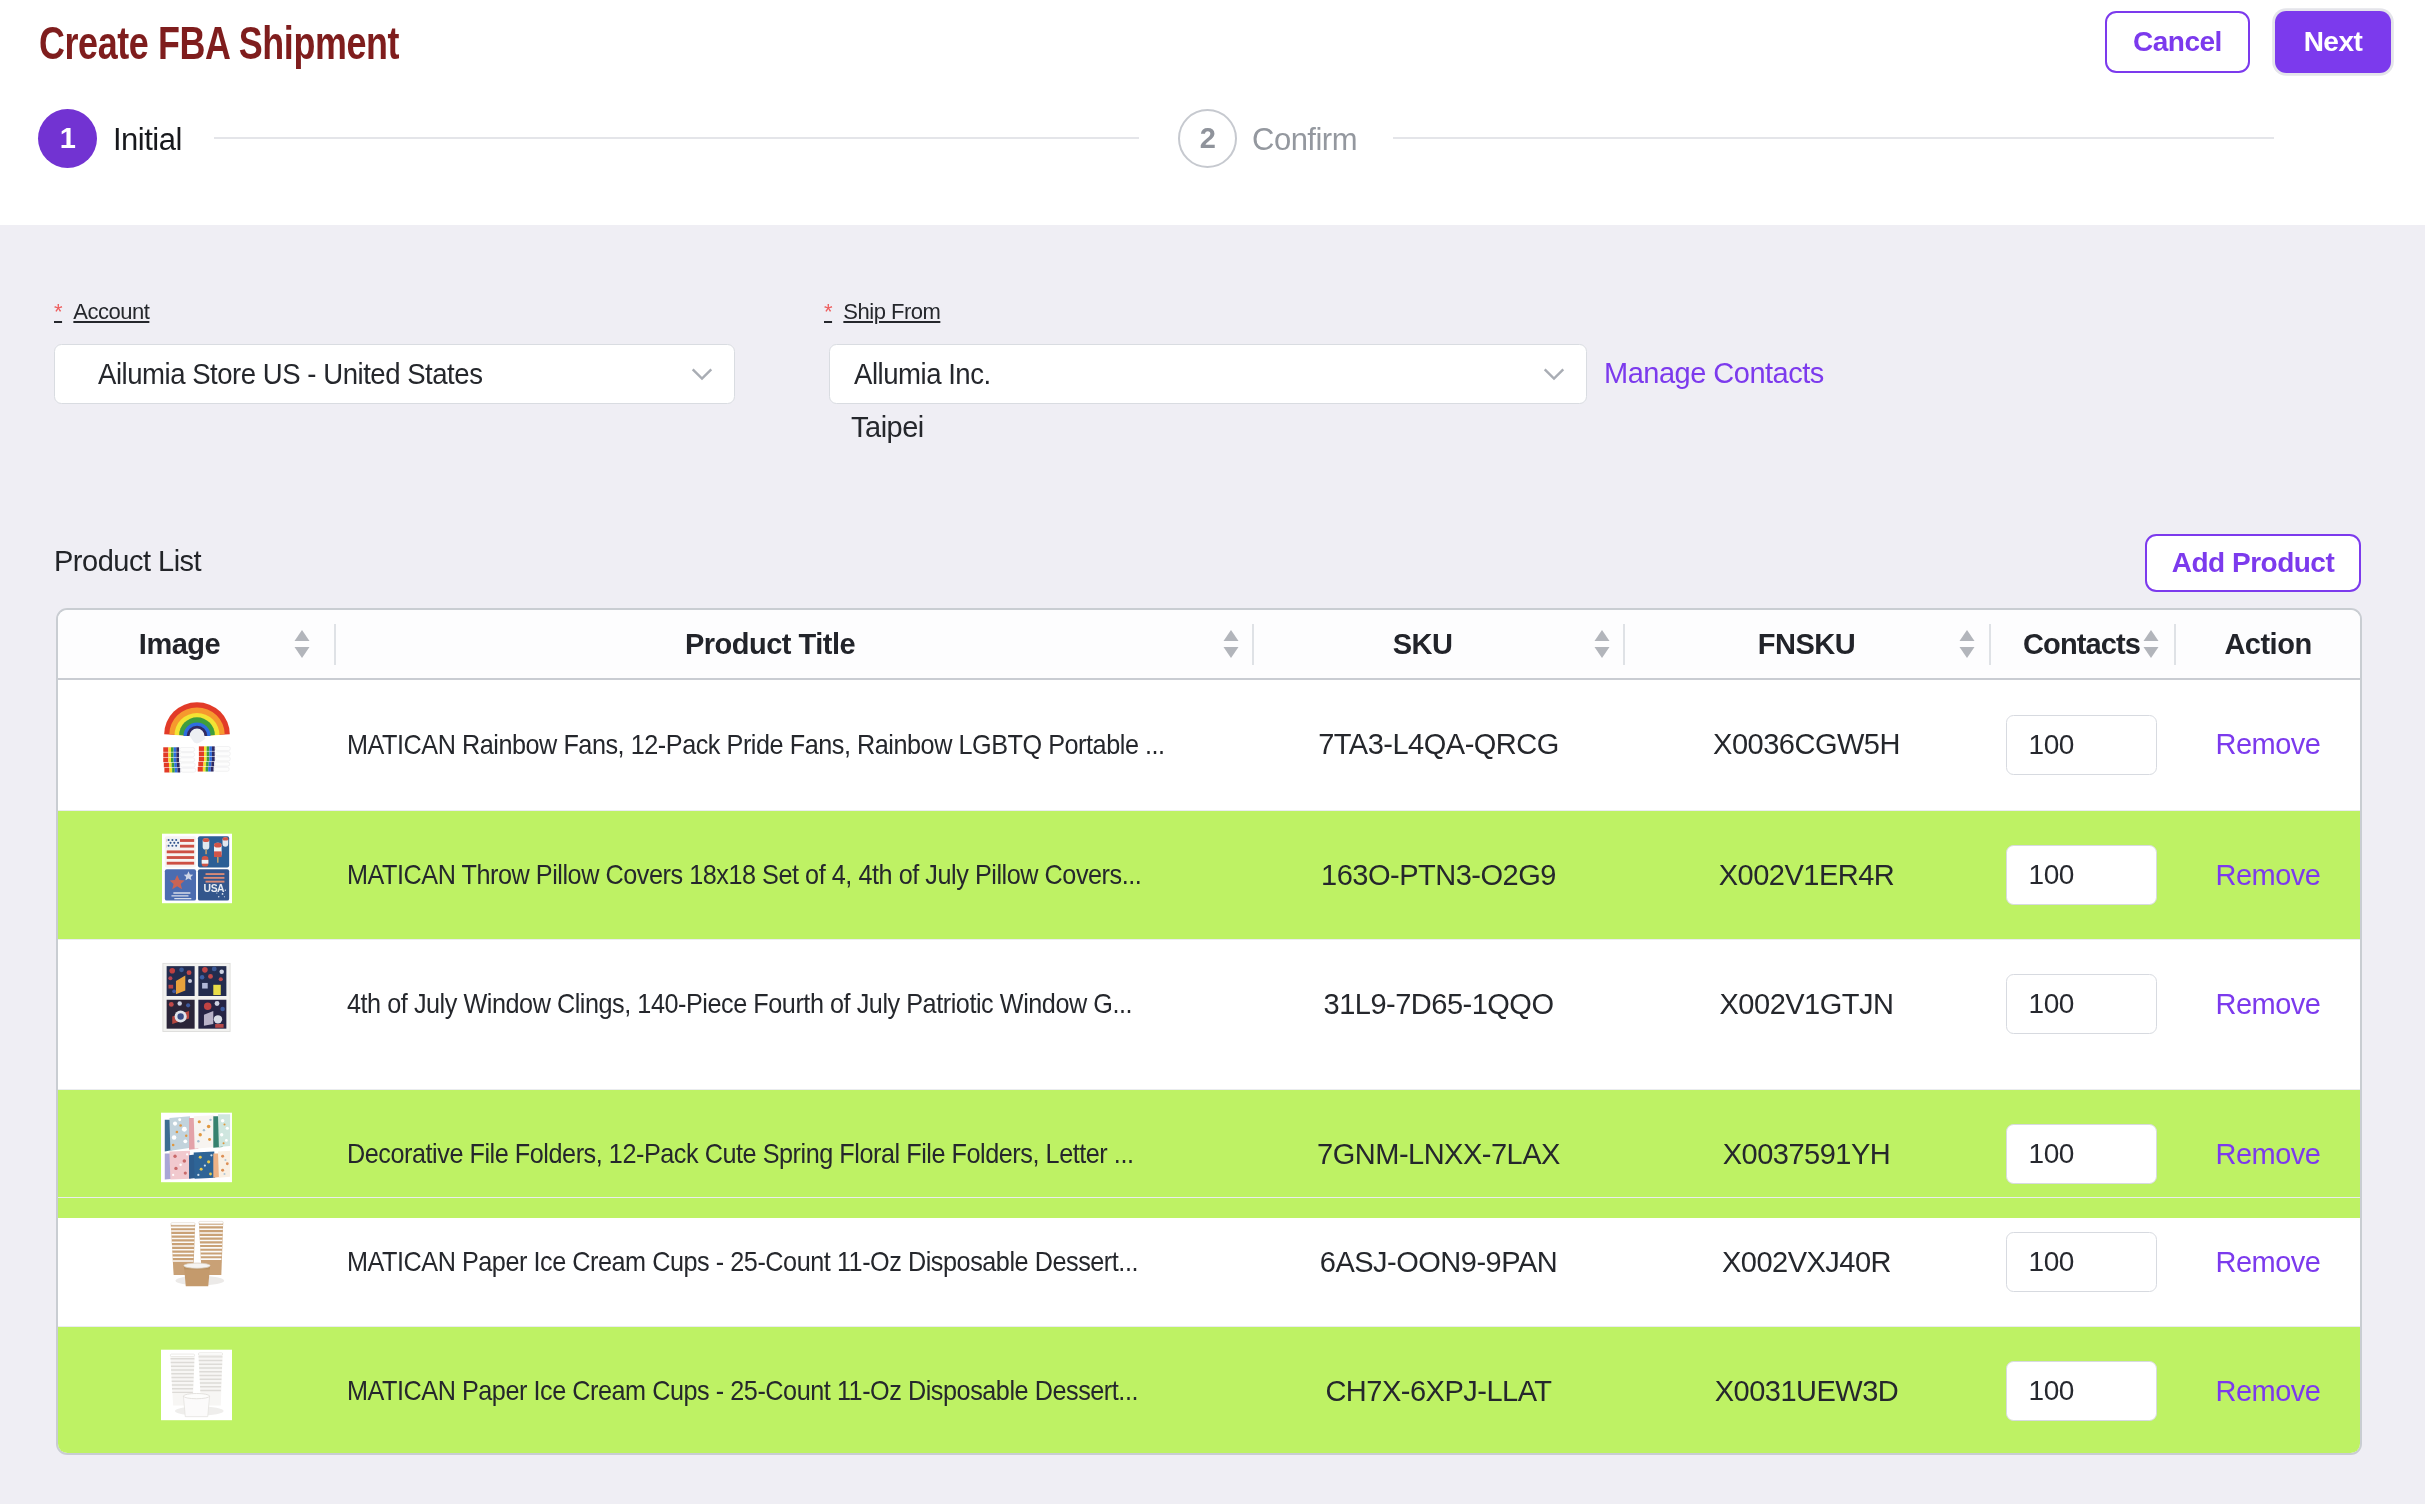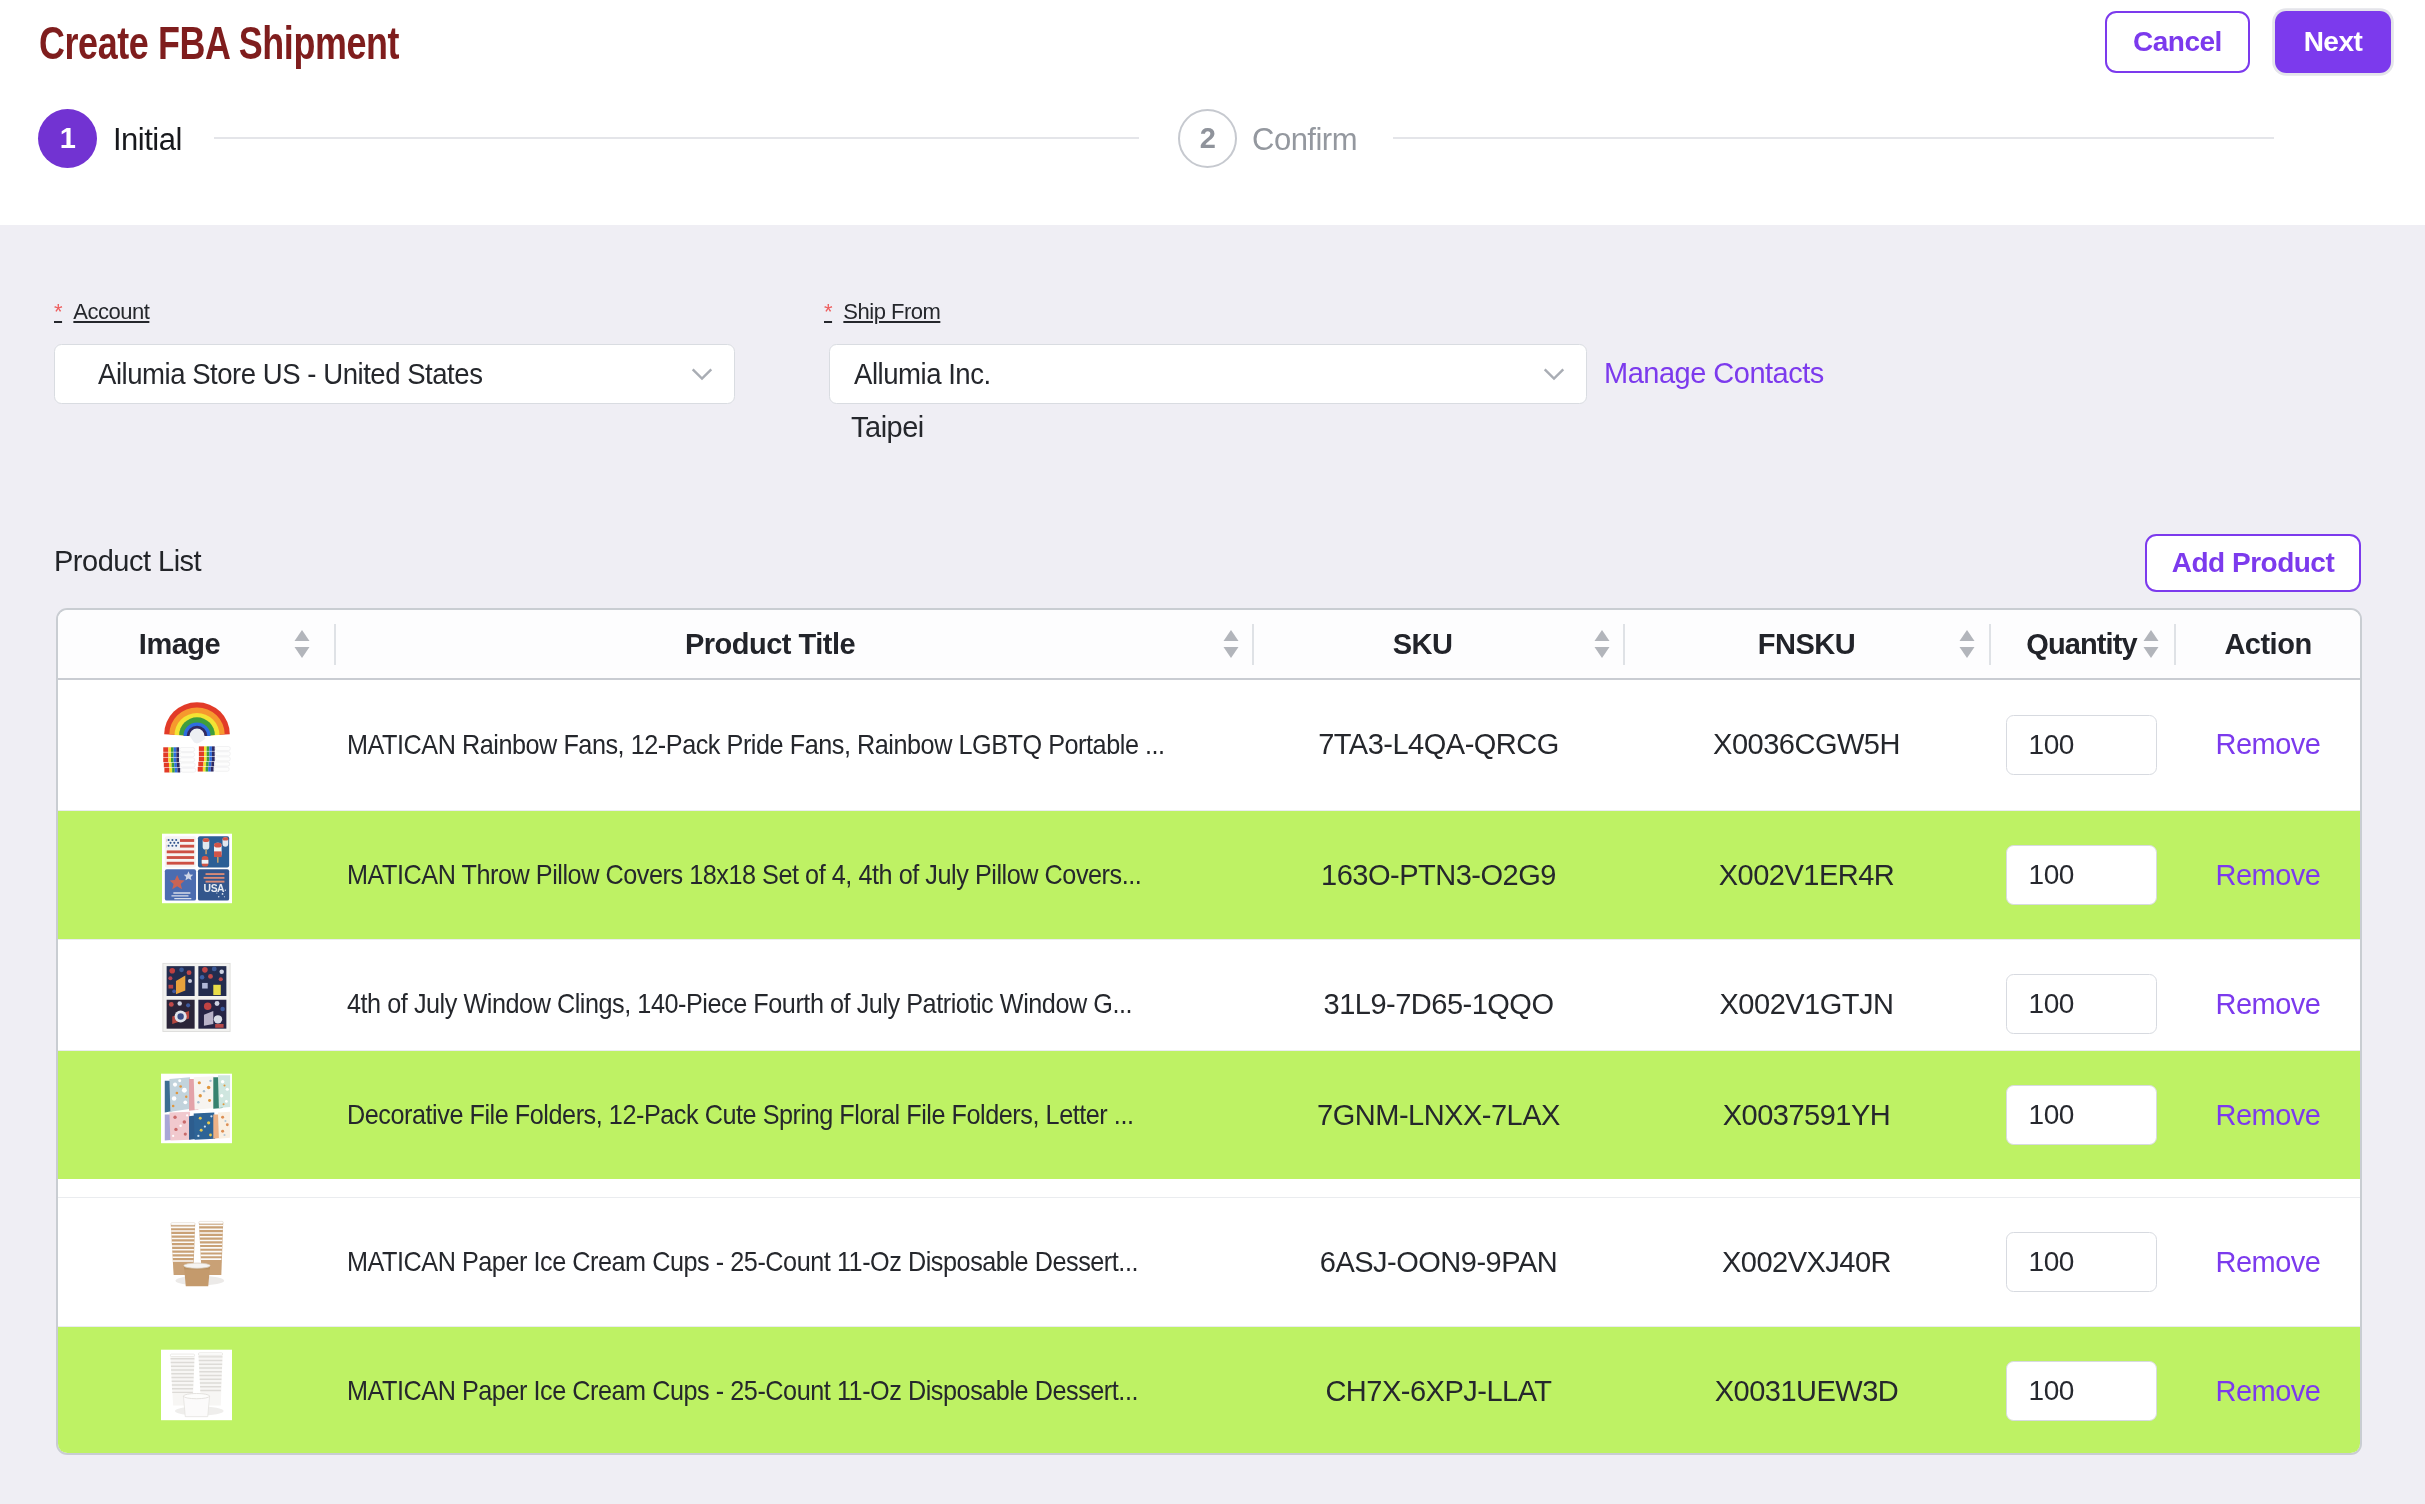--- a/index.html
+++ b/index.html
@@ -89,21 +89,21 @@
 <div class="taipei">Taipei</div>
 <div class="plist">Product List</div>
 <div class="btn btn-add">Add Product</div>
 <div class="tbl">
   <div class="thead">
     <div class="th" style="left:0;width:277px;padding-right:34px">Image</div>
     <div class="th" style="left:277px;width:918px;padding-right:48px">Product Title</div>
     <div class="th" style="left:1195px;width:371px;padding-right:32px">SKU</div>
     <div class="th" style="left:1566px;width:365px;">FNSKU</div>
     <div class="th" style="left:1931px;width:185px">
-        <span style="letter-spacing:-0.9px">Quantity</span>
+        <span style="letter-spacing:-0.9px">Contacts</span>
       </div>
     <div class="th" style="left:2117px;width:186px">Action</div>
     <svg class="caret" style="left:236px" viewBox="0 0 15 28">
         <path d="M7.5 0 L15 11 L0 11 Z" fill="#b2b5bb"></path>
         <path d="M7.5 28 L15 17 L0 17 Z" fill="#b2b5bb"></path>
       </svg>
     <svg class="caret" style="left:1165px" viewBox="0 0 15 28">
         <path d="M7.5 0 L15 11 L0 11 Z" fill="#b2b5bb"></path>
         <path d="M7.5 28 L15 17 L0 17 Z" fill="#b2b5bb"></path>
       </svg>
@@ -312,21 +312,21 @@
       </div>
     <div class="cc sku">31L9-7D65-1QQO</div>
     <div class="cc fnsku">X002V1GTJN</div>
     <div class="cc qty">
         <div class="qinput">
           <span>100</span>
         </div>
       </div>
     <div class="cc act">Remove</div>
   </div>
-  <div class="row alt sep" style="top:440px">
+  <div class="row alt sep" style="top:479px">
     <div class="thumb">
         <svg width="71" height="70" viewBox="0 0 76 75">
       <rect x="0" y="0" width="76" height="75" fill="#ffffff"></rect>
       <g>
         <path d="M4 8 L10 8 L10 12 L14 12 L14 40 L4 42 Z" fill="#3c6e93"></path>
         <path d="M9 6 L31 4 L32 38 L10 41 Z" fill="#c2d3dc"></path>
         <g fill="#fff">
               <circle cx="15" cy="12" r="2.2"></circle>
               <circle cx="25" cy="18" r="2.6"></circle>
               <circle cx="14" cy="27" r="2.4"></circle>

